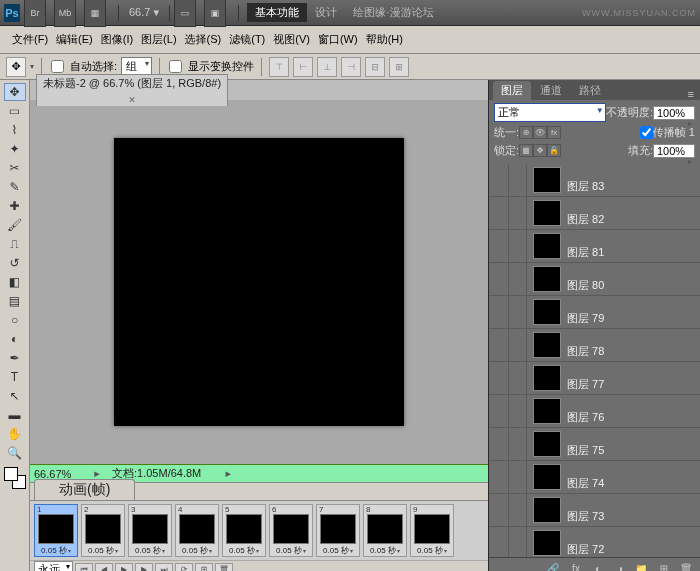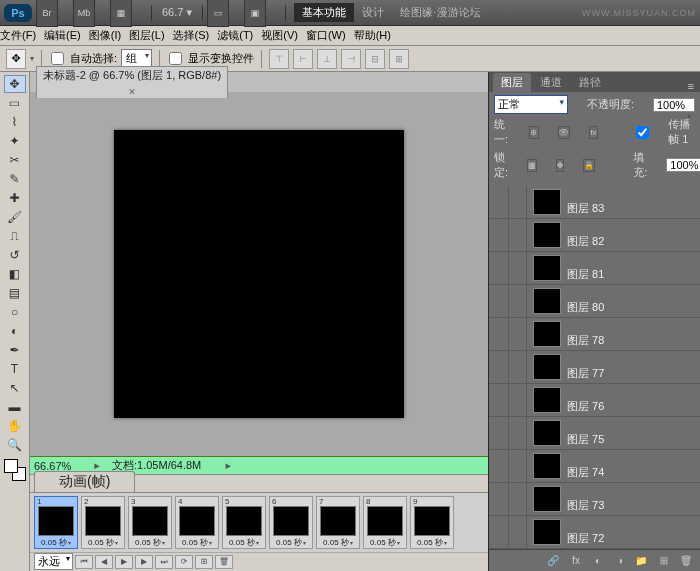--- a/index.html
+++ b/index.html
@@ -1,25 +1,25 @@
 <!DOCTYPE html>
 <html><head>
 <meta charset="utf-8">
 <style>
 * { margin: 0; padding: 0; box-sizing: border-box; font-family: "Microsoft YaHei", sans-serif; font-size: 11px; }
 body { background: #535353; width: 700px; height: 571px; overflow: hidden; position: relative; }
 .titlebar { height: 26px; background: linear-gradient(#6a6a6a,#4f4f4f); display: flex; align-items: center; padding: 0 4px; color: #ddd; border-bottom: 1px solid #2a2a2a; }
-.titlebar .ps-logo { width: 28px; height: 18px; background: #0a3a5c; color: #5fb4e8; display: flex; align-items: center; justify-content: center; font-weight: bold; border-radius: 6px; margin-right: 4px; }
-.titlebar .tb-btn { width: 22px; height: 28px; background: #555; border: 1px solid #333; margin-right: 15px; display: flex; align-items: center; justify-content: center; color: #ccc; font-size: 9px; }
+.titlebar .ps-logo { width: 16px; height: 18px; background: #0a3a5c; color: #5fb4e8; display: flex; align-items: center; justify-content: center; font-weight: bold; border-radius: 0; margin-right: 4px; }
+.titlebar .tb-btn { width: 22px; height: 28px; background: #555; border: 1px solid #333; margin-right: 8px; display: flex; align-items: center; justify-content: center; color: #ccc; font-size: 9px; }
 .titlebar .zoom { color: #ccc; margin: 0 6px; }
 .titlebar .sep { width:1px; height:16px; background:#333; margin:0 4px; }
 .titlebar .workspace { background: #2a2a2a; padding: 2px 8px; color: #fff; margin-left: 4px; }
 .titlebar .ws2 { background: transparent; color: #bbb; padding: 2px 8px; }
 .titlebar .watermark { margin-left: auto; color: #888; font-size: 9px; letter-spacing: 1px; }
-.menubar { height: 20px; background: #d4d0c8; display: flex; align-items: center; padding: 0 0; border-bottom: 1px solid #888; }
+.menubar { height: 28px; background: #d4d0c8; display: flex; align-items: center; padding: 0 12px; border-bottom: 1px solid #888; }
 .menubar span { color: #000; margin-right: 8px; cursor: default; }
 .optbar { height: 26px; background: #d4d0c8; display: flex; align-items: center; padding: 0 6px; border-bottom: 1px solid #888; gap: 4px; }
 .optbar .move-icon { width: 20px; height: 20px; display: flex; align-items: center; justify-content: center; background: #eee; border: 1px solid #999; }
 .optbar input[type=checkbox] { margin: 0 2px; }
 .optbar .sel { background: #fff; border: 1px solid #7a7a7a; padding: 1px 14px 1px 4px; position: relative; }
 .optbar .sel::after { content: "▾"; position: absolute; right: 2px; font-size: 8px; color: #444; }
 .optbar .vline { width:1px; height:18px; background:#888; margin:0 3px; }
 .optbar .ibtn { width:20px;height:20px;border:1px solid #999;background:#ddd;display:flex;align-items:center;justify-content:center;font-size:9px;color:#888; }
 .main { display: flex; height: calc(571px - 26px - 20px - 26px); }
 .toolbox { width: 30px; background: #d4d0c8; border-right: 1px solid #888; display:flex; flex-direction:column; align-items:center; padding-top:3px; gap:1px; }
@@ -51,21 +51,21 @@
 .animation-panel .controls { height:18px; display:flex; align-items:center; font-size:10px; padding-left:4px; gap:2px; border-top:1px solid #aaa; }
 .animation-panel .controls .loop { background:#fff; border:1px solid #888; padding:0 12px 0 3px; position:relative; }
 .animation-panel .controls .loop::after{content:"▾";position:absolute;right:2px;font-size:8px;}
 .animation-panel .controls .cbtn { width:18px;height:14px;border:1px solid #999;background:#ddd;display:flex;align-items:center;justify-content:center;font-size:8px;color:#555; }
 .right-panels { width: 212px; background:#666; border-left:1px solid #2a2a2a; display:flex; flex-direction:column; }
 .panel-tabs { height:20px; background:#535353; display:flex; align-items:flex-end; padding-left:4px; gap:1px; }
 .panel-tabs .ptab { padding:2px 8px; background:#535353; color:#bbb; font-size:11px; border-radius:3px 3px 0 0; }
 .panel-tabs .ptab.active { background:#6e6e6e; color:#fff; }
 .panel-tabs .menu { margin-left:auto; color:#ccc; padding:0 6px; }
 .layer-opts { background:#6e6e6e; padding:3px 5px; color:#ddd; font-size:10px; }
-.layer-opts .row { display:flex; align-items:center; margin-bottom:3px; gap:19px; }
+.layer-opts .row { display:flex; align-items:center; margin-bottom:3px; gap:0; }
 .layer-opts .blend { flex:1; background:#fff; color:#000; border:1px solid #2a4f9c; padding:1px 3px; position:relative; }
 .layer-opts .blend::after{content:"▾";position:absolute;right:3px;color:#2a4f9c;font-size:9px;}
 .layer-opts .opac { background:#fff;color:#000;border:1px solid #888;padding:0 10px 0 3px;width:42px;position:relative; }
 .layer-opts .opac::after{content:"▸";position:absolute;right:2px;font-size:8px;color:#555;}
 .layer-opts .tiny { width:14px;height:13px;border:1px solid #555;background:#6e6e6e;display:inline-flex;align-items:center;justify-content:center;font-size:8px;color:#ccc; }
 .layer-list { flex:1; background:#6e6e6e; overflow-y:auto; overflow-x:hidden; }
 .layer { height:33px; display:flex; align-items:center; border-bottom:1px solid #5a5a5a; }
 .layer .vis { width:20px;height:100%;border-right:1px solid #5a5a5a;display:flex;align-items:center;justify-content:center;color:#ddd;font-size:10px; }
 .layer .lnk { width:18px;height:100%;border-right:1px solid #5a5a5a; }
 .layer .lthumb { width:28px;height:26px;background:#000;border:1px solid #888;margin:0 6px; }
@@ -292,20 +292,26 @@
         <div class="layer">
           <div class="vis"></div>
           <div class="lnk"></div>
           <div class="lthumb"></div>
           <div class="lname">图层 80</div>
         </div>
         <div class="layer">
           <div class="vis"></div>
           <div class="lnk"></div>
           <div class="lthumb"></div>
+          <div class="lname">图层 79</div>
+        </div>
+        <div class="layer">
+          <div class="vis"></div>
+          <div class="lnk"></div>
+          <div class="lthumb"></div>
           <div class="lname">图层 78</div>
         </div>
         <div class="layer">
           <div class="vis"></div>
           <div class="lnk"></div>
           <div class="lthumb"></div>
           <div class="lname">图层 77</div>
         </div>
         <div class="layer">
           <div class="vis"></div>

